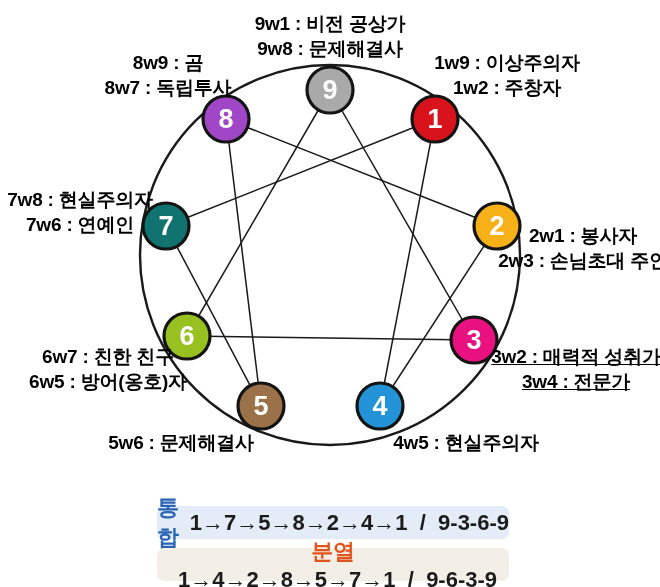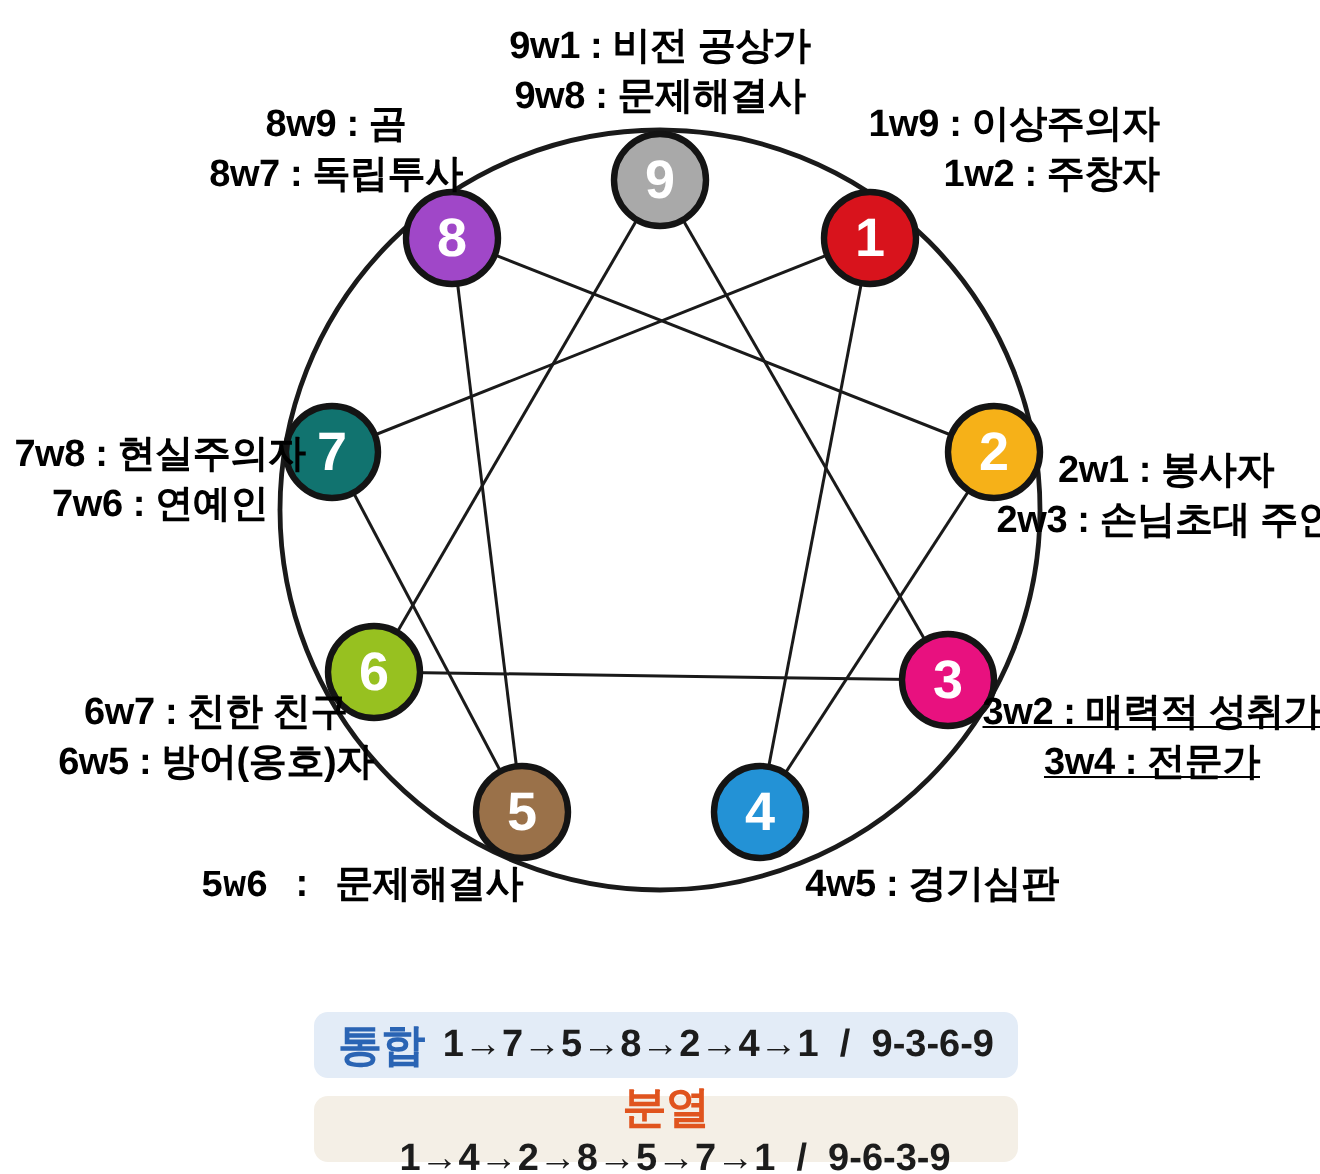--- a/index.html
+++ b/index.html
@@ -67,21 +67,21 @@
 
   .legend-key {
     font-size: 22px;
     font-weight: bold;
     letter-spacing: -0.3px;
   }
   #legend-integration .legend-key { color: #2a64b4; }
   #legend-disintegration .legend-key { color: #e0541e; }
 
   .legend-seq {
-    font-size: 19px;
+    font-size: 22px;
     font-weight: bold;
     color: #1c1c1c;
     margin-left: 9px;
     letter-spacing: 0px;
     white-space: pre;
   }
 </style>
 </head>
 <body>
 
@@ -142,45 +142,45 @@
 
   <div id="wing-labels">
       <div class="wing-label ta-c" style="left: 330px; top: 12px; transform: translateX(-50%);">
         <div>9w1 : 비전 공상가</div>
         <div>9w8 : 문제해결사</div>
       </div>
       <div class="wing-label ta-c" style="left: 168px; top: 51px; transform: translateX(-50%);">
         <div>8w9 : 곰</div>
         <div>8w7 : 독립투사</div>
       </div>
-      <div class="wing-label ta-c" style="left: 507px; top: 51px; transform: translateX(-50%); text-align: right;">
+      <div class="wing-label ta-c" style="left: 507px; top: 51px; transform: translateX(-50%);">
         <div>1w9 : 이상주의자</div>
         <div>1w2 : 주창자</div>
       </div>
-      <div class="wing-label ta-c" style="left: 80px; top: 216px; transform: translateX(-50%);">
+      <div class="wing-label ta-c" style="left: 80px; top: 188px; transform: translateX(-50%);">
         <div>7w8 : 현실주의자</div>
         <div>7w6 : 연예인</div>
       </div>
       <div class="wing-label ta-c" style="left: 583px; top: 200px; transform: translateX(-50%); margin-top: 24px;">
         <div>2w1 : 봉사자</div>
         <div>2w3 : 손님초대 주인</div>
       </div>
       <div class="wing-label ta-c" style="left: 108px; top: 345px; transform: translateX(-50%);">
         <div>6w7 : 친한 친구</div>
         <div>6w5 : 방어(옹호)자</div>
       </div>
       <div class="wing-label ta-c" style="left: 576px; top: 345px; transform: translateX(-50%); text-decoration: underline;">
         <div>3w2 : 매력적 성취가</div>
         <div>3w4 : 전문가</div>
       </div>
-      <div class="wing-label ta-c" style="left: 181px; top: 431px; transform: translateX(-50%); font-family: Liberation Mono, monospace;">
+      <div class="wing-label ta-c" style="left: 181px; top: 431px; transform: translateX(-50%);">
         <div>5w6 : 문제해결사</div>
       </div>
       <div class="wing-label ta-c" style="left: 466px; top: 431px; transform: translateX(-50%);">
-        <div>4w5 : 경기심판</div>
+        <div>4w5 : 현실주의자</div>
       </div>
     </div>
 
   <div id="legend">
     <div class="legend-row" id="legend-integration">
       <span class="legend-key">통합</span>
       <span class="legend-seq">1→7→5→8→2→4→1  /  9-3-6-9</span>
     </div>
     <div class="legend-row" id="legend-disintegration">
       <span class="legend-key">분열</span>

